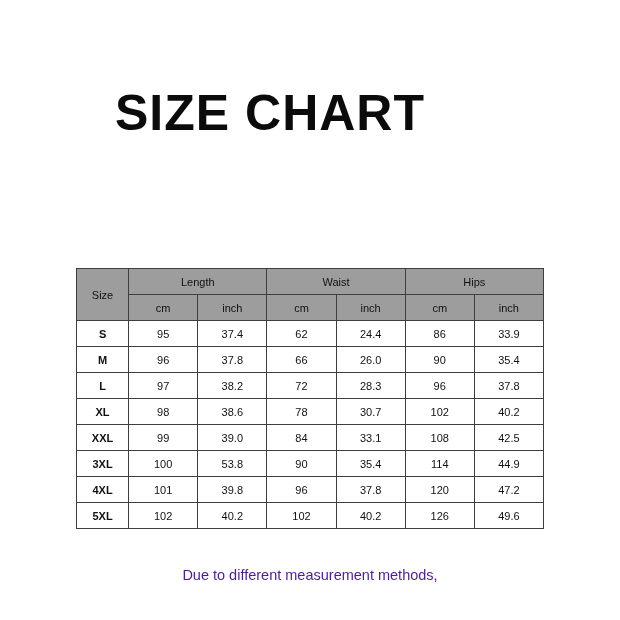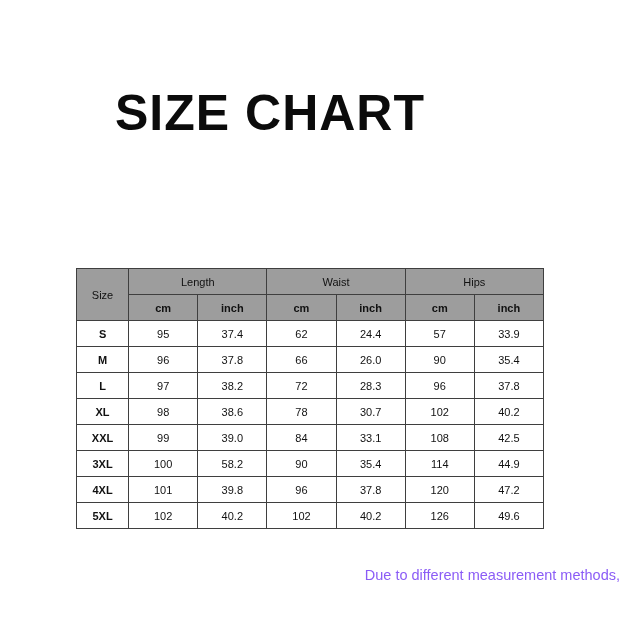--- a/index.html
+++ b/index.html
@@ -52,41 +52,41 @@
     padding: 0;
     height: 25px;
   }
   .hdr-grey {
     background: #9d9d9d;
     font-weight: normal;
     font-size: 11px;
     color: #0d0d0d;
   }
   .hdr-grey.sub {
-    font-weight: bold;
+    font-weight: normal;
   }
   .col-size { width: 52px; }
   .col-unit { width: 69px; }
   td.size-label {
     font-weight: bold;
     font-size: 12px;
   }
   td.val {
     font-size: 11.5px;
     color: #1a1a1a;
   }
   .note {
     position: absolute;
     top: 565px;
     left: 0;
     width: 620px;
-    text-align: right;
+    text-align: center;
     font-size: 14.5px;
     line-height: 21px;
-    color: #8b5cf6;
+    color: #4c1d95;
   }
   .note div { white-space: nowrap; }
 </style>
 </head>
 <body>
 
 <div class="page">
 
   <div class="title">SIZE CHART</div>
 
@@ -117,21 +117,21 @@
           <th class="hdr-grey sub">inch</th>
         </tr>
       </thead>
       <tbody>
         <tr>
           <td class="size-label">S</td>
           <td class="val">95</td>
           <td class="val">37.4</td>
           <td class="val">62</td>
           <td class="val">24.4</td>
-          <td class="val">57</td>
+          <td class="val">86</td>
           <td class="val">33.9</td>
         </tr>
         <tr>
           <td class="size-label">M</td>
           <td class="val">96</td>
           <td class="val">37.8</td>
           <td class="val">66</td>
           <td class="val">26.0</td>
           <td class="val">90</td>
           <td class="val">35.4</td>
@@ -159,21 +159,21 @@
           <td class="val">99</td>
           <td class="val">39.0</td>
           <td class="val">84</td>
           <td class="val">33.1</td>
           <td class="val">108</td>
           <td class="val">42.5</td>
         </tr>
         <tr>
           <td class="size-label">3XL</td>
           <td class="val">100</td>
-          <td class="val">58.2</td>
+          <td class="val">53.8</td>
           <td class="val">90</td>
           <td class="val">35.4</td>
           <td class="val">114</td>
           <td class="val">44.9</td>
         </tr>
         <tr>
           <td class="size-label">4XL</td>
           <td class="val">101</td>
           <td class="val">39.8</td>
           <td class="val">96</td>

